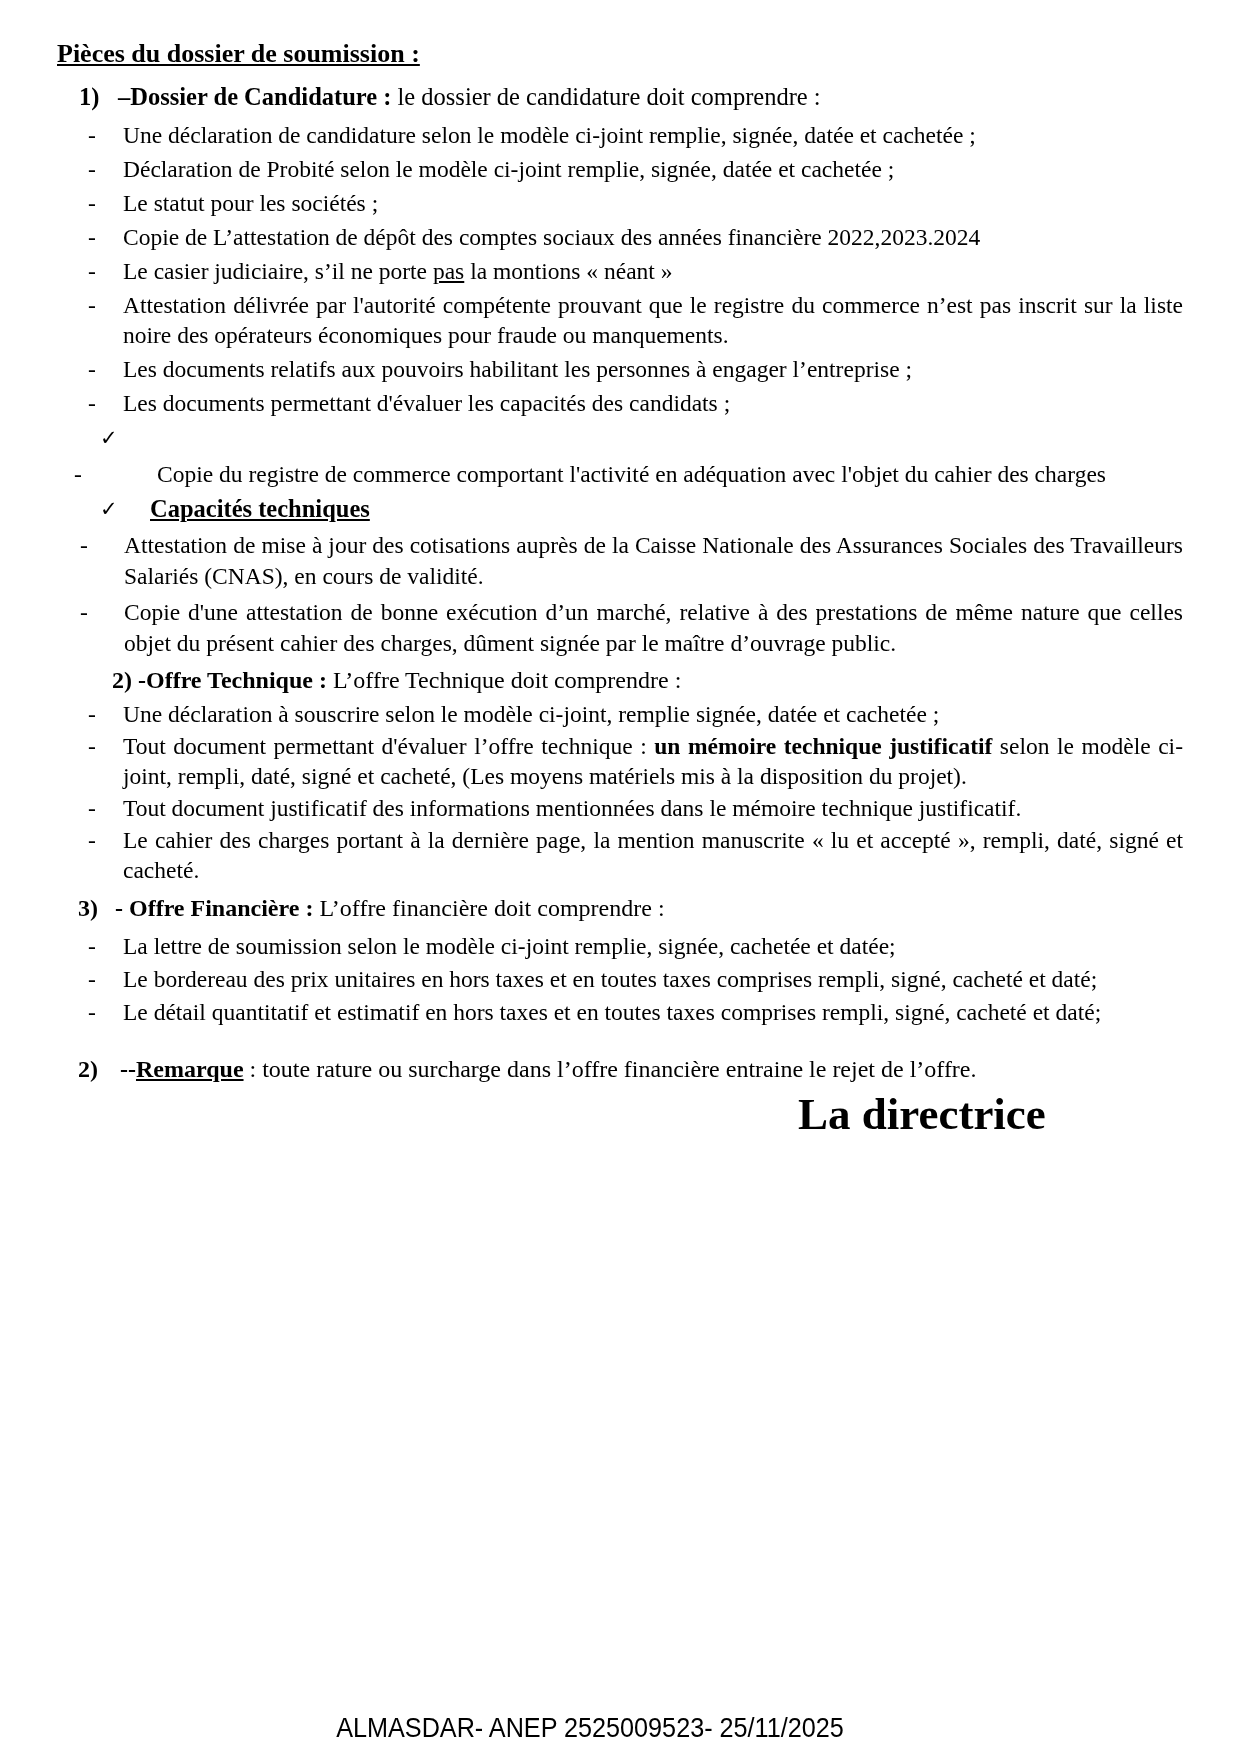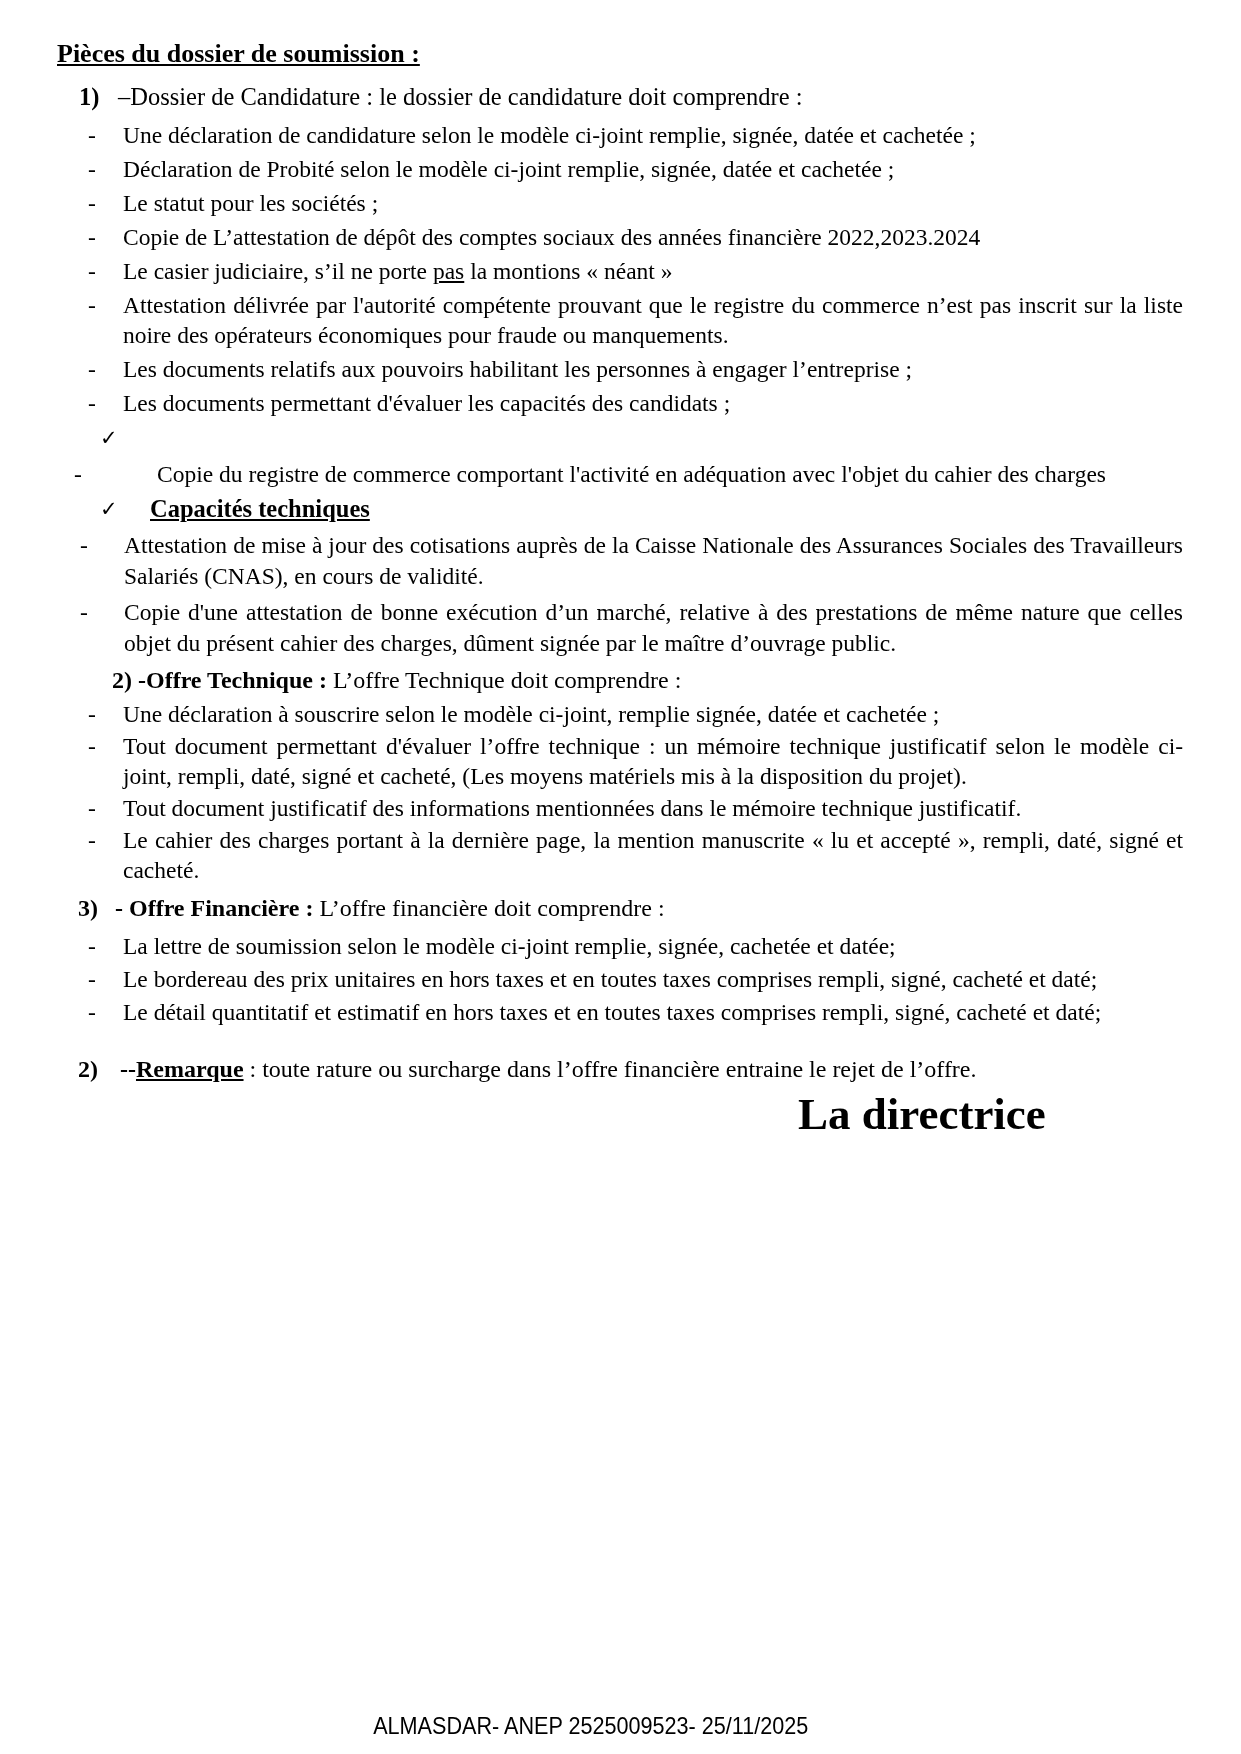--- a/index.html
+++ b/index.html
@@ -11,21 +11,21 @@
   }
   .page { padding: 38px 57px 0 57px; font-size: 23.5px; }
 
   .title {
     font-size: 26px; font-weight: bold; text-decoration: underline;
     margin: 0 0 10px 0; line-height: 32px;
   }
 
   .h1line { display: flex; line-height: 34px; margin: 0 0 6px 0; font-size: 24.5px; }
   .h1line .num { margin-left: 22px; min-width: 39px; font-weight: bold; flex: none; }
-  .h1line .bold { font-weight: normal; }
+  .h1line .bold { font-weight: bold; }
 
   .li { display: flex; line-height: 30px; margin-bottom: 4px; }
   .li .dash { width: 66px; padding-left: 31px; box-sizing: border-box; flex: none; }
   .li .txt { flex: 1; text-align: justify; padding-right: 1px; }
 
   .li.reg .dash { width: 100px; padding-left: 17px; }
   .li.tech .dash { width: 67px; padding-left: 23px; }
   .li.tech { line-height: 31px; margin-bottom: 5px; }
 
   .checkline { display: flex; line-height: 32px; margin: 2px 0 5px 0; font-size: 24.5px; }
@@ -42,32 +42,32 @@
   .s3head .num { margin-left: 21px; min-width: 37px; font-weight: bold; flex: none; }
   .s3head .bold { font-weight: bold; }
   .s3 .li { line-height: 30px; margin-bottom: 3px; }
 
   .remark { display: flex; margin-top: 26px; line-height: 32px; font-size: 24px; }
   .remark .num { margin-left: 21px; min-width: 42px; font-weight: bold; flex: none; }
   .remark .lbl { font-weight: bold; text-decoration: underline; }
   .remark .dashes { font-weight: bold; }
 
   .u { text-decoration: underline; }
-  .b { font-weight: normal; }
+  .b { font-weight: bold; }
 
   .signature {
     position: absolute; top: 1090px; left: 798px;
     font-size: 45px; font-weight: bold; line-height: 48px;
     font-family: "Liberation Serif", serif;
   }
 
   .footer {
     position: absolute; top: 1712px; left: 0; width: 1241px;
     text-align: center; font-family: "Liberation Sans", sans-serif;
-    font-size: 24px; color: #000;
+    font-size: 28px; color: #000;
   }
   .footer .inner { display: inline-block; transform: translateX(-30px) scaleX(0.90); transform-origin: center; }
 </style>
 </head>
 <body>
 
 <div class="page">
 
   <div class="title">Pièces du dossier de soumission :</div>
 

